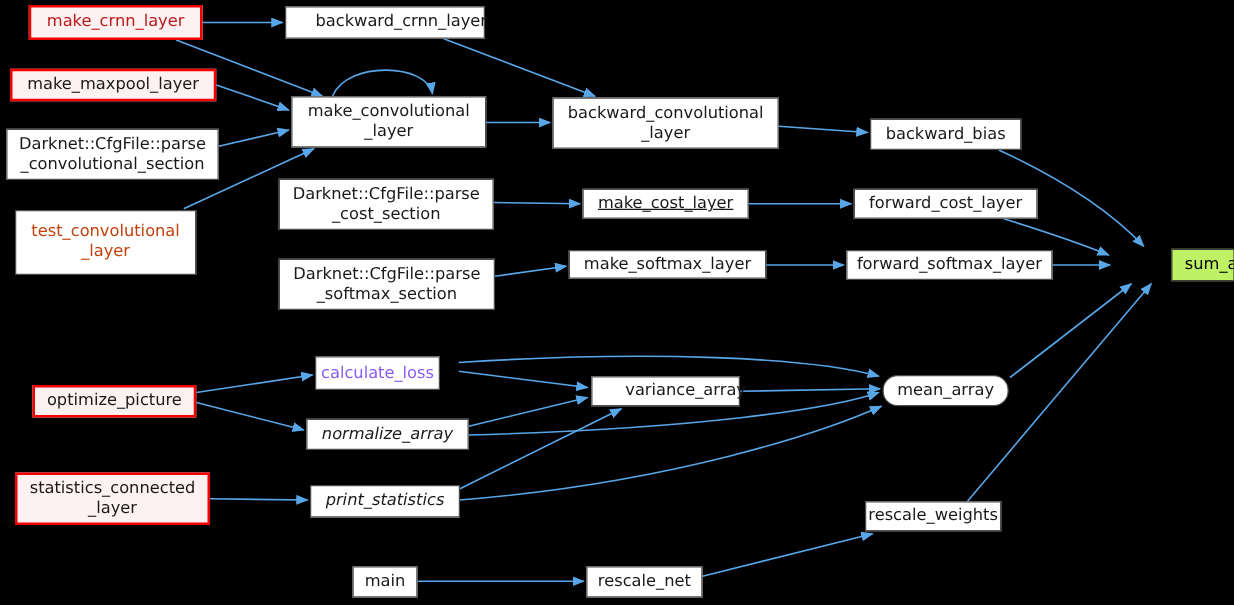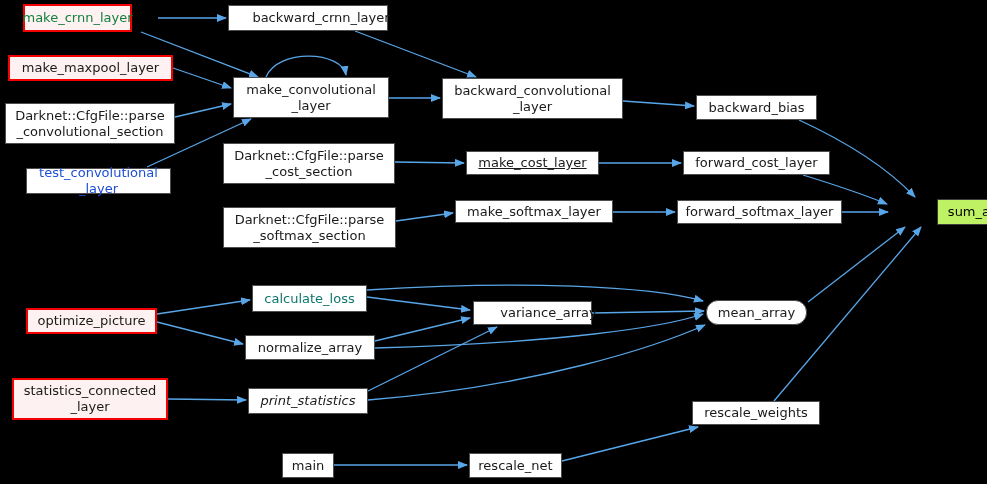--- a/index.html
+++ b/index.html
@@ -49,46 +49,46 @@
         <path d="M368,391 L497,327" fill="none" stroke="#58a6e8" stroke-width="1.3" marker-end="url(#ah)"></path>
         <path d="M368,400 C540,386 660,345 705,325" fill="none" stroke="#58a6e8" stroke-width="1.3" marker-end="url(#ah)"></path>
         <path d="M168,399 L246,400" fill="none" stroke="#58a6e8" stroke-width="1.3" marker-end="url(#ah)"></path>
         <path d="M808,302 L905,227" fill="none" stroke="#58a6e8" stroke-width="1.3" marker-end="url(#ah)"></path>
         <path d="M774,401 L921,227" fill="none" stroke="#58a6e8" stroke-width="1.3" marker-end="url(#ah)"></path>
         <path d="M334,465 L467,465" fill="none" stroke="#58a6e8" stroke-width="1.3" marker-end="url(#ah)"></path>
         <path d="M562,461 L698,427" fill="none" stroke="#58a6e8" stroke-width="1.3" marker-end="url(#ah)"></path>
       </g>
   </svg>
   <div>
-      <div class="node highlight" style="left: 23px; top: 4px; width: 109px; height: 28px; background: rgb(253, 241, 241); border-color: rgb(245, 0, 0); color: #15803d;">make_crnn_layer</div>
+      <div class="node highlight" style="left: 23px; top: 4px; width: 139px; height: 28px; background: rgb(253, 241, 241); border-color: rgb(245, 0, 0); color: #b91c1c;">make_crnn_layer</div>
       <div class="node normal" style="left: 228px; top: 5px; width: 160px; height: 26px; background: rgb(255, 255, 255); border-color: rgb(77, 77, 77); color: rgb(26, 26, 26); padding-left: 26px;">backward_crnn_layer</div>
       <div class="node highlight" style="left: 8px; top: 55px; width: 165px; height: 26px; background: rgb(253, 241, 241); border-color: rgb(245, 0, 0); color: rgb(26, 26, 26);">make_maxpool_layer</div>
       <div class="node normal" style="left: 233px; top: 77px; width: 156px; height: 41px; background: rgb(255, 255, 255); border-color: rgb(77, 77, 77); color: rgb(26, 26, 26);">make_convolutional
 _layer</div>
       <div class="node normal" style="left: 5px; top: 103px; width: 170px; height: 41px; background: rgb(255, 255, 255); border-color: rgb(77, 77, 77); color: rgb(26, 26, 26);">Darknet::CfgFile::parse
 _convolutional_section</div>
       <div class="node normal" style="left: 442px; top: 78px; width: 181px; height: 41px; background: rgb(255, 255, 255); border-color: rgb(77, 77, 77); color: rgb(26, 26, 26);">backward_convolutional
 _layer</div>
       <div class="node normal" style="left: 696px; top: 95px; width: 121px; height: 25px; background: rgb(255, 255, 255); border-color: rgb(77, 77, 77); color: rgb(26, 26, 26);">backward_bias</div>
-      <div class="node normal" style="left: 26px; top: 168px; width: 145px; height: 26px; background: rgb(255, 255, 255); border-color: rgb(77, 77, 77); color: #1d4ed8;">test_convolutional
+      <div class="node normal" style="left: 12px; top: 168px; width: 145px; height: 52px; background: rgb(255, 255, 255); border-color: rgb(77, 77, 77); color: #c2410c;">test_convolutional
 _layer</div>
       <div class="node normal" style="left: 223px; top: 143px; width: 172px; height: 41px; background: rgb(255, 255, 255); border-color: rgb(77, 77, 77); color: rgb(26, 26, 26);">Darknet::CfgFile::parse
 _cost_section</div>
       <div class="node normal" style="left: 466px; top: 151px; width: 133px; height: 24px; background: rgb(255, 255, 255); border-color: rgb(77, 77, 77); color: rgb(26, 26, 26); text-decoration: underline;">make_cost_layer</div>
       <div class="node normal" style="left: 683px; top: 151px; width: 147px; height: 24px; background: rgb(255, 255, 255); border-color: rgb(77, 77, 77); color: rgb(26, 26, 26);">forward_cost_layer</div>
       <div class="node normal" style="left: 223px; top: 207px; width: 173px; height: 41px; background: rgb(255, 255, 255); border-color: rgb(77, 77, 77); color: rgb(26, 26, 26);">Darknet::CfgFile::parse
 _softmax_section</div>
       <div class="node normal" style="left: 455px; top: 200px; width: 158px; height: 23px; background: rgb(255, 255, 255); border-color: rgb(77, 77, 77); color: rgb(26, 26, 26);">make_softmax_layer</div>
       <div class="node normal" style="left: 677px; top: 200px; width: 165px; height: 24px; background: rgb(255, 255, 255); border-color: rgb(77, 77, 77); color: rgb(26, 26, 26);">forward_softmax_layer</div>
       <div class="node focus" style="left: 890px; top: 199px; width: 90px; height: 26px; background: #bef264; border-color: rgb(60, 60, 60); color: rgb(0, 0, 0); margin-left: 47px;">sum_array</div>
-      <div class="node normal" style="left: 252px; top: 285px; width: 115px; height: 27px; background: rgb(255, 255, 255); border-color: rgb(77, 77, 77); color: #0f766e;">calculate_loss</div>
+      <div class="node normal" style="left: 252px; top: 285px; width: 100px; height: 27px; background: rgb(255, 255, 255); border-color: rgb(77, 77, 77); color: #8b5cf6;">calculate_loss</div>
       <div class="node highlight" style="left: 26px; top: 308px; width: 131px; height: 26px; background: rgb(253, 241, 241); border-color: rgb(245, 0, 0); color: rgb(26, 26, 26);">optimize_picture</div>
       <div class="node normal" style="left: 473px; top: 301px; width: 119px; height: 24px; background: rgb(255, 255, 255); border-color: rgb(77, 77, 77); color: rgb(26, 26, 26); padding-left: 32px;">variance_array</div>
       <div class="node normal" style="left: 706px; top: 300px; width: 101px; height: 25px; background: rgb(255, 255, 255); border-color: rgb(77, 77, 77); color: rgb(26, 26, 26); border-radius: 12px;">mean_array</div>
-      <div class="node normal" style="left: 245px; top: 335px; width: 130px; height: 25px; background: rgb(255, 255, 255); border-color: rgb(77, 77, 77); color: rgb(26, 26, 26);">normalize_array</div>
+      <div class="node normal" style="left: 245px; top: 335px; width: 130px; height: 25px; background: rgb(255, 255, 255); border-color: rgb(77, 77, 77); color: rgb(26, 26, 26); font-style: italic;">normalize_array</div>
       <div class="node highlight" style="left: 12px; top: 378px; width: 156px; height: 42px; background: rgb(253, 241, 241); border-color: rgb(245, 0, 0); color: rgb(26, 26, 26);">statistics_connected
 _layer</div>
       <div class="node normal" style="left: 248px; top: 388px; width: 120px; height: 26px; background: rgb(255, 255, 255); border-color: rgb(77, 77, 77); color: rgb(26, 26, 26); font-style: italic;">print_statistics</div>
-      <div class="node normal" style="left: 692px; top: 401px; width: 128px; height: 24px; background: rgb(255, 255, 255); border-color: rgb(77, 77, 77); color: rgb(26, 26, 26);">rescale_weights</div>
+      <div class="node normal" style="left: 692px; top: 401px; width: 109px; height: 24px; background: rgb(255, 255, 255); border-color: rgb(77, 77, 77); color: rgb(26, 26, 26);">rescale_weights</div>
       <div class="node normal" style="left: 282px; top: 453px; width: 52px; height: 25px; background: rgb(255, 255, 255); border-color: rgb(77, 77, 77); color: rgb(26, 26, 26);">main</div>
       <div class="node normal" style="left: 469px; top: 453px; width: 93px; height: 25px; background: rgb(255, 255, 255); border-color: rgb(77, 77, 77); color: rgb(26, 26, 26);">rescale_net</div>
     </div>
 </div>
 
 </body></html>

